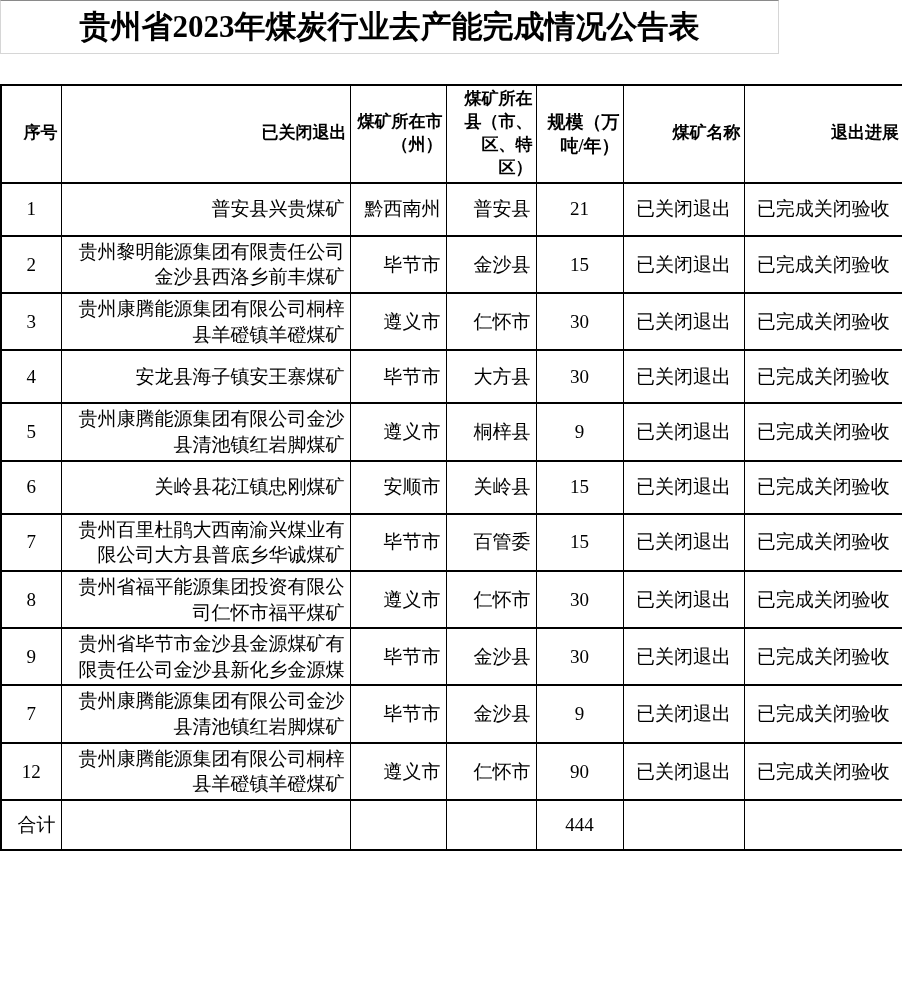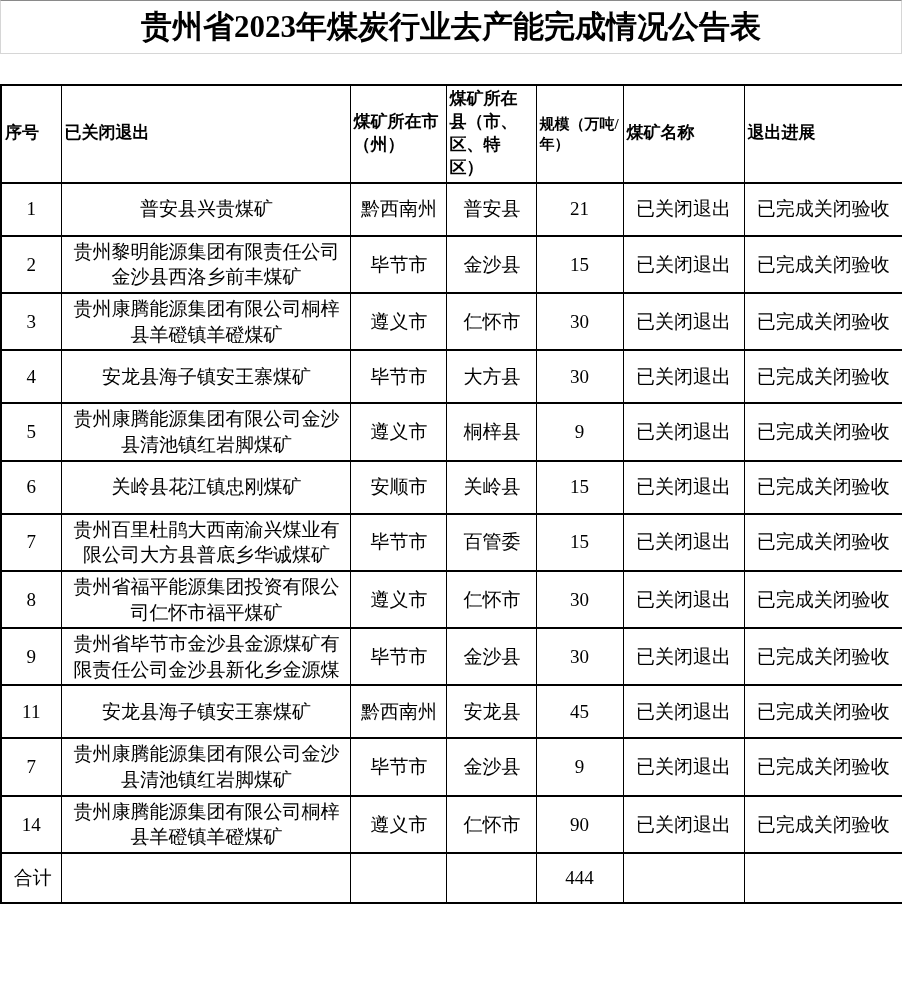--- a/index.html
+++ b/index.html
@@ -8,21 +8,21 @@
     background: #ffffff;
     color: #000000;
     font-family: "Liberation Serif", "DejaVu Serif", serif;
   }
   .page {
     width: 902px;
     background: #ffffff;
   }
   .title-box {
     box-sizing: border-box;
-    width: 902px;
+    width: 779px;
     height: 54px;
     border: 1px solid #d6d6d6;
     border-top-color: #8a8a8a;
     display: flex;
     align-items: center;
     justify-content: center;
   }
   .title-text {
     font-size: 31px;
     font-weight: bold;
@@ -42,33 +42,33 @@
     border-top: 2px solid #000000;
     border-bottom: 2px solid #000000;
     padding: 2px 5px;
     overflow: hidden;
     vertical-align: middle;
   }
   thead tr { height: 78px; }
   thead th {
     font-weight: bold;
     font-size: 17px;
-    text-align: left;
+    text-align: right;
     line-height: 1.35;
     padding: 2px 3px;
   }
-  thead th.scale-h { font-size: 15px; }
+  thead th.scale-h { font-size: 18px; }
   tbody tr { height: 53px; }
   tfoot tr { height: 50px; }
   td {
     font-size: 19px;
     line-height: 1.35;
   }
   td.c { text-align: center; }
-  td.l { text-align: center; padding-left: 7px; }
+  td.l { text-align: right; padding-left: 7px; }
   tfoot td.l { padding-left: 8px; }
 </style>
 </head>
 <body>
 
 <div class="page">
 
   <div class="title-box">
     <div class="title-text">贵州省2023年煤炭行业去产能完成情况公告表</div>
   </div>
@@ -181,43 +181,34 @@
     <td class="c">9</td>
     <td class="l">贵州省毕节市金沙县金源煤矿有限责任公司金沙县新化乡金源煤</td>
     <td class="l">毕节市</td>
     <td class="l">金沙县</td>
     <td class="c">30</td>
     <td class="c">已关闭退出</td>
     <td class="c">已完成关闭验收</td>
   </tr>
 
 
-  <tr>
-    <td class="c">11</td>
-    <td class="l">安龙县海子镇安王寨煤矿</td>
-    <td class="l">黔西南州</td>
-    <td class="l">安龙县</td>
-    <td class="c">45</td>
-    <td class="c">已关闭退出</td>
-    <td class="c">已完成关闭验收</td>
-  </tr>
 
   <tr>
     <td class="c">7</td>
     <td class="l">贵州康腾能源集团有限公司金沙县清池镇红岩脚煤矿</td>
     <td class="l">毕节市</td>
     <td class="l">金沙县</td>
     <td class="c">9</td>
     <td class="c">已关闭退出</td>
     <td class="c">已完成关闭验收</td>
   </tr>
 
 
   <tr>
-    <td class="c">14</td>
+    <td class="c">12</td>
     <td class="l">贵州康腾能源集团有限公司桐梓县羊磴镇羊磴煤矿</td>
     <td class="l">遵义市</td>
     <td class="l">仁怀市</td>
     <td class="c">90</td>
     <td class="c">已关闭退出</td>
     <td class="c">已完成关闭验收</td>
   </tr>
 </tbody>
     <tfoot>
       <tr>

